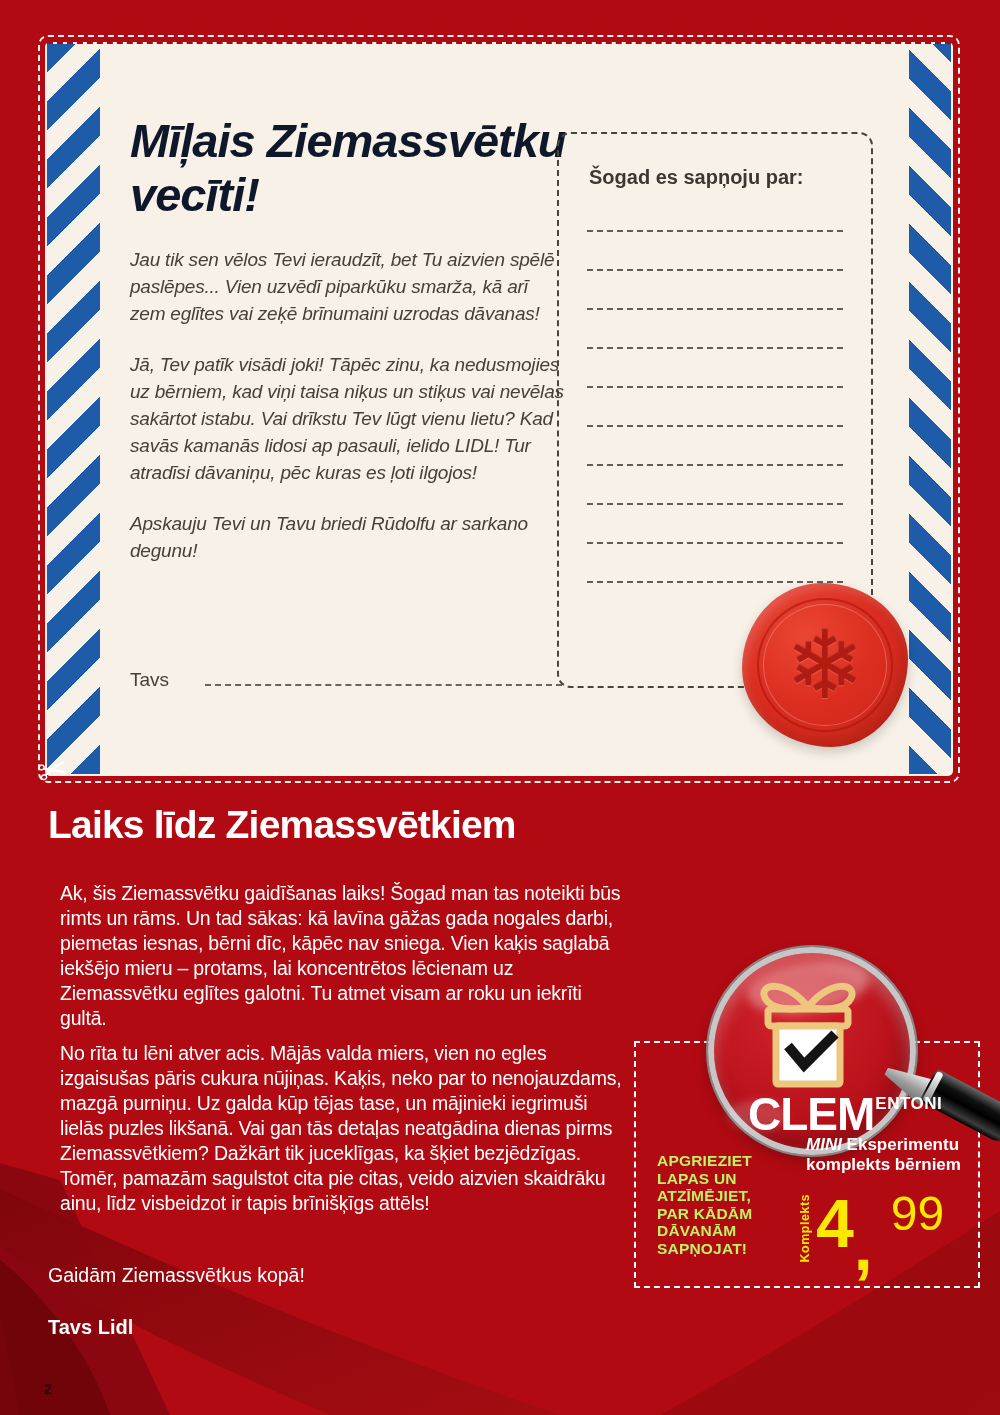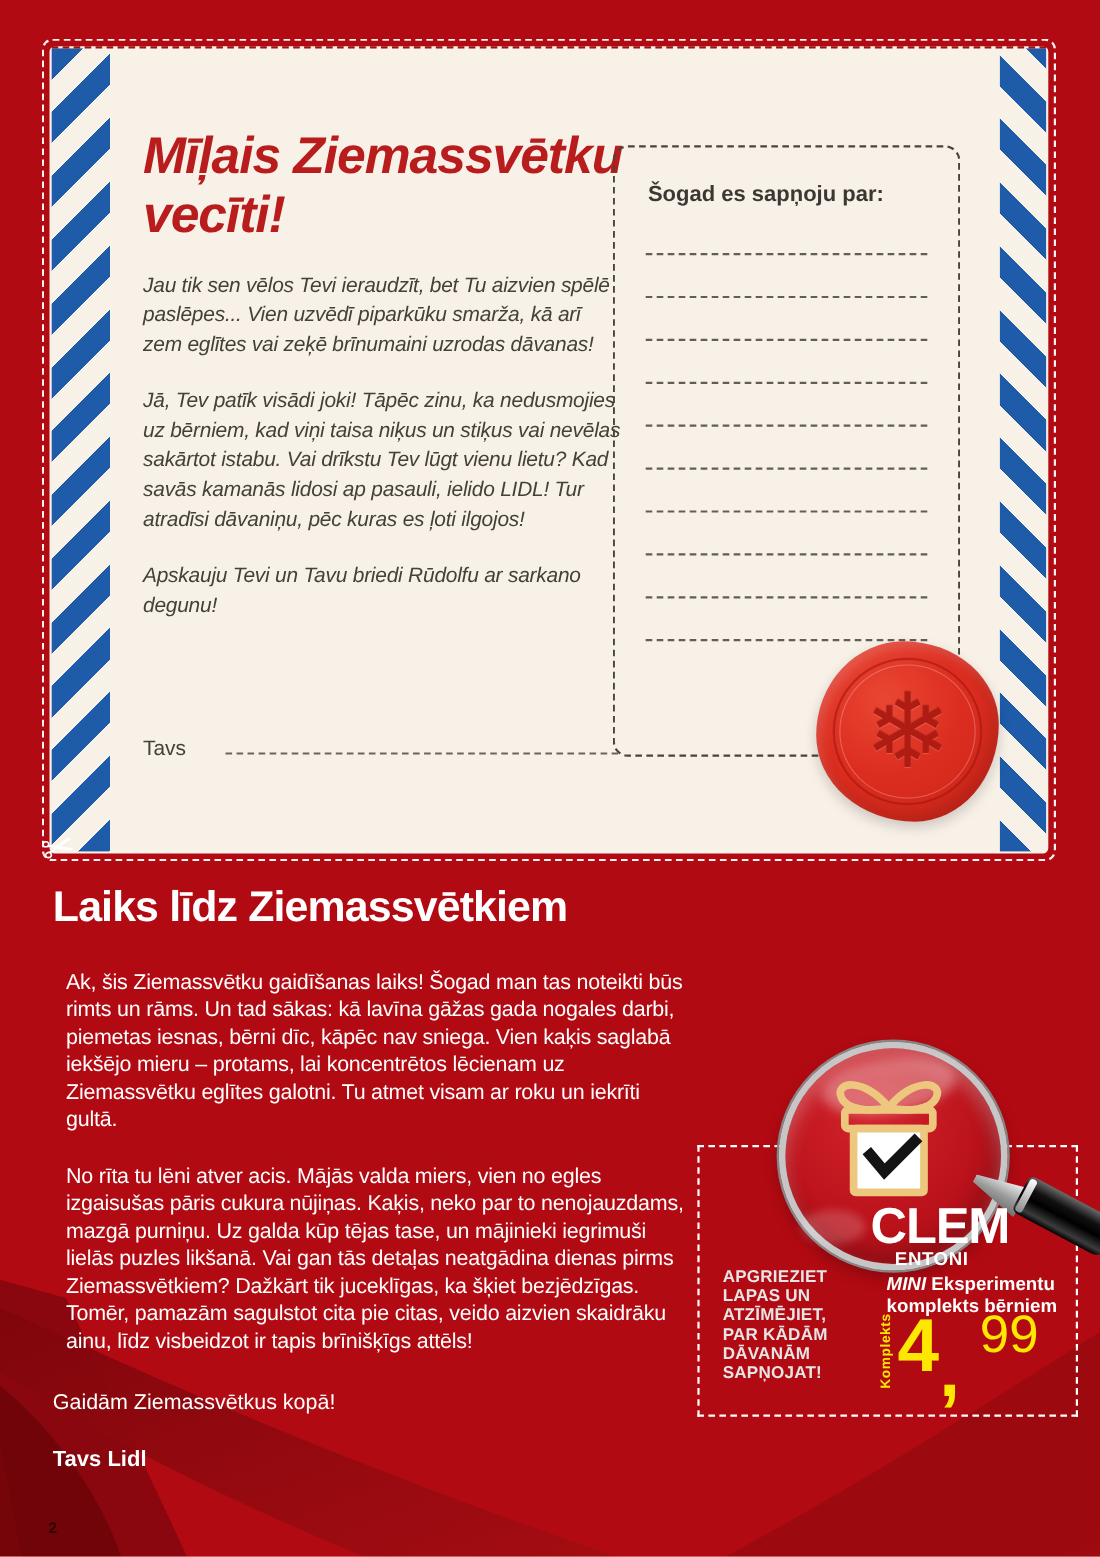--- a/index.html
+++ b/index.html
@@ -8,21 +8,21 @@
 
   
   .card{position:absolute;left:45px;top:42px;width:908px;height:734px;background:#f8f1e8;border-radius:5px;}
   .card::after{content:"";position:absolute;inset:-7px;border:2px dashed rgba(255,255,255,.95);border-radius:10px;pointer-events:none;}
   .card::before{content:"";position:absolute;left:2px;right:2px;top:0;border-top:2px dashed #9d1114;z-index:3;}
   .stripe{position:absolute;top:2px;bottom:2px;}
   .stripe.left{left:2px;width:53px;background:repeating-linear-gradient(135deg,#1e5ca9 0 20px,#f8f1e8 20px 41px);}
   .stripe.right{right:2px;width:42px;background:repeating-linear-gradient(45deg,#1e5ca9 0 20px,#f8f1e8 20px 41px);}
 
   .letter-col{position:absolute;left:85px;top:72px;width:436px;color:#44403a;}
-  .letter-col h1{margin:0 0 26px 0;font-size:47px;line-height:1.14;font-weight:bold;font-style:italic;color:#b91c1c;letter-spacing:-1px;}
+  .letter-col h1{margin:0 0 26px 0;font-size:47px;line-height:1.14;font-weight:bold;font-style:italic;color:#0f172a;letter-spacing:-1px;}
   .letter-col p{margin:0 0 24px 0;font-size:19px;line-height:1.42;font-style:italic;letter-spacing:-.2px;}
   .sig-row{position:absolute;left:85px;top:622px;width:432px;display:flex;align-items:baseline;color:#44403a;gap:20px;}
   .sig-row .lbl{font-size:19px;}
   .sig-row .dots{flex:1;margin-left:16px;border-bottom:2px dashed #6b635c;height:20px;}
 
   .wishbox{position:absolute;left:512px;top:90px;width:312px;height:552px;border:2px dashed #4a443e;border-radius:14px;}
   .wishbox .title{position:absolute;left:30px;top:32px;font-size:20px;font-weight:bold;color:#3c3733;}
   .wishline{position:absolute;left:28px;right:28px;border-top:2px dashed #4a443e;opacity:.85;}
 
   .seal{position:absolute;left:697px;top:541px;width:166px;height:164px;z-index:4;
@@ -34,31 +34,31 @@
   .seal .flake{position:absolute;inset:0;display:flex;align-items:center;justify-content:center;
     font-size:94px;color:#b01b12;text-shadow:0 -1px 1px rgba(0,0,0,.25),0 1px 1px rgba(255,255,255,.2);}
 
   .scissors{position:absolute;left:38px;top:750px;font-size:36px;color:#fff;transform:rotate(-14deg);z-index:5;}
 
   
   .article{position:absolute;left:0;top:777px;width:1000px;height:733px;color:#fff;}
   .article h2{position:absolute;left:48px;top:26px;margin:0;font-size:39px;font-weight:bold;letter-spacing:-.8px;}
   .article p{position:absolute;left:48px;margin:12px;width:570px;font-size:19.5px;line-height:25px;letter-spacing:-.2px;z-index:2;}
   .article .p1{top:92px;}
-  .article .p2{top:268px;}
+  .article .p2{top:252px;}
   .article .closing{position:absolute;left:48px;top:487px;font-size:19.5px;z-index:2;}
   .article .sig{position:absolute;left:48px;top:539px;font-size:20px;font-weight:bold;z-index:2;}
   .pagenum{position:absolute;left:44px;bottom:18px;font-size:14px;font-weight:bold;color:#2a0406;z-index:3;}
 
   
   .ribbon{position:absolute;left:0;top:1125px;z-index:1;}
 
   
   .promo-box{position:absolute;left:634px;top:1041px;width:342px;height:243px;border:2px dashed #fff;z-index:2;}
-  .cta{position:absolute;left:657px;top:1152px;width:140px;color:#e5e5e5;font-weight:bold;font-size:15.5px;line-height:17.5px;letter-spacing:.2px;z-index:3;}
+  .cta{position:absolute;left:657px;top:1152px;width:140px;color:#bef264;font-weight:bold;font-size:15.5px;line-height:17.5px;letter-spacing:.2px;z-index:3;}
   .cta span{display:block;}
 
   .lens{position:absolute;left:708px;top:947px;width:196px;height:196px;border-radius:50%;z-index:3;
     background:radial-gradient(circle at 40% 30%,#d2242c 0%,#bb121b 55%,#a80e15 100%);
     border:6px solid #c6c6c6;
     box-shadow:0 0 0 2px #858585,0 6px 14px rgba(0,0,0,.25), inset 0 10px 16px rgba(255,255,255,.28), inset -8px -12px 18px rgba(0,0,0,.2);}
   .lens::before{content:"";position:absolute;left:17%;top:5%;width:62%;height:25%;border-radius:50%;
     background:rgba(255,255,255,.34);filter:blur(5px);transform:rotate(-8deg);}
   .lens::after{content:"";position:absolute;left:7%;bottom:9%;width:30%;height:16%;border-radius:50%;
     background:rgba(255,255,255,.18);filter:blur(4px);}
@@ -67,21 +67,21 @@
   .ferrule{position:absolute;left:886px;top:1056px;width:48px;height:30px;transform:rotate(28deg);transform-origin:left center;z-index:5;
     background:linear-gradient(180deg,#f4f4f4,#9b9b9b 55%,#6f6f6f);
     clip-path:polygon(0 38%,100% 0,100% 100%,0 62%);border-radius:2px;}
   .handle{position:absolute;left:928px;top:1066px;width:94px;height:37px;transform:rotate(28deg);transform-origin:left center;z-index:5;
     background:linear-gradient(180deg,#6a6a6a 0%,#111 30%,#000 55%,#3c3c3c 85%,#000 100%);
     border-radius:6px 12px 12px 6px;}
   .handle::before{content:"";position:absolute;left:2px;top:2px;bottom:2px;width:7px;border-radius:3px;
     background:linear-gradient(180deg,#fff,#8a8a8a);}
 
   .product{position:absolute;left:748px;top:1094px;color:#fff;z-index:6;}
-  .brandrow{display:flex;align-items:center;flex-direction:column;}
+  .brandrow{display:flex;align-items:flex-start;}
   .brand-big{font-size:46px;line-height:.9;font-weight:bold;letter-spacing:-1px;}
   .brand-rest{font-size:17px;font-weight:bold;letter-spacing:.5px;margin:0 16px 3px 1px;}
   .prod-line{margin-left:58px;font-size:17px;line-height:20px;font-weight:bold;}
   .prod-line .mini{font-style:italic;margin-top:17px;}
 
   .price-unit{position:absolute;left:798px;top:1192px;display:flex;align-items:flex-start;z-index:3;color:#ffe800;}
   .unit{writing-mode:vertical-rl;transform:rotate(180deg);font-size:12.5px;font-weight:bold;letter-spacing:.5px;margin:2px 4px 0 0;}
   .p-int{font-size:68px;line-height:.92;font-weight:bold;}
   .p-comma{font-size:68px;line-height:.92;font-weight:bold;align-self:flex-end;transform:translateY(15px);}
   .p-cents{font-size:48px;line-height:.9;font-weight:normal;margin-left:18px;}

